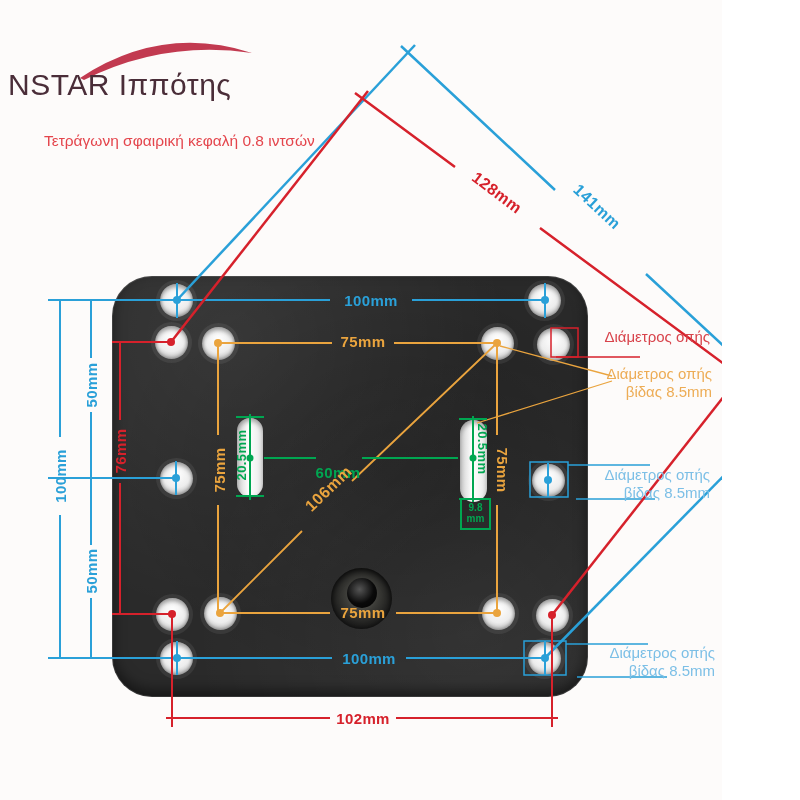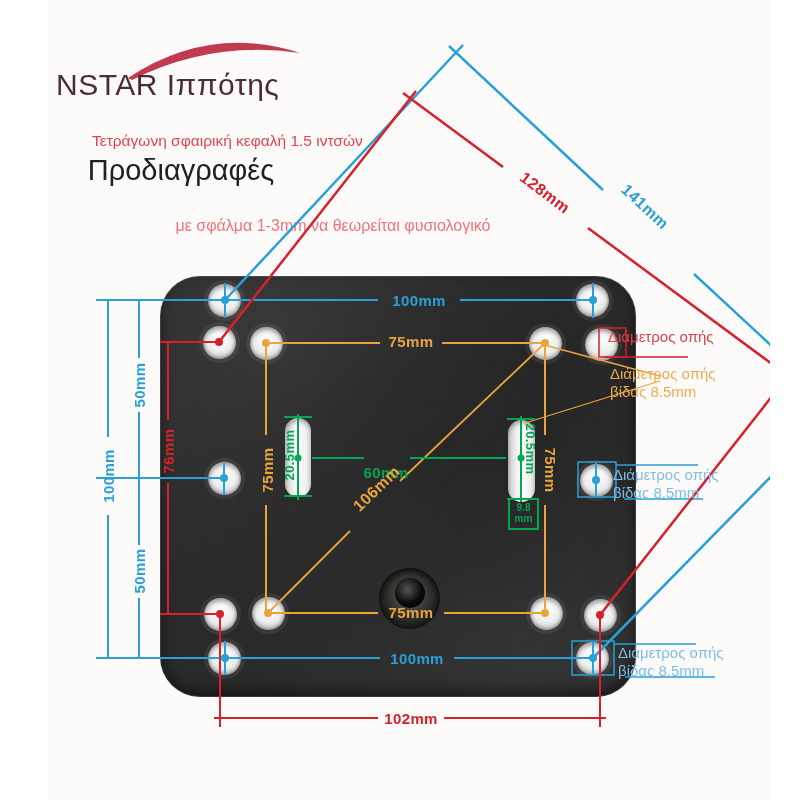--- a/index.html
+++ b/index.html
@@ -1,17 +1,17 @@
 <!DOCTYPE html>
 <html><head>
 <meta charset="utf-8">
 <style>
   html,body{margin:0;padding:0;background:#fff;}
   .stage{position:relative;width:722px;height:800px;background:#fdfbfa;overflow:hidden;
-         font-family:"Liberation Sans","DejaVu Sans",sans-serif;margin-left:48px;}
+         font-family:"Liberation Sans","DejaVu Sans",sans-serif;}
   
   .logo{position:absolute;left:8px;top:68px;font-size:30px;letter-spacing:.5px;color:#4a2d38;}
   .subtitle{position:absolute;left:44px;top:132px;font-size:15.5px;color:#e4454c;}
   .title-block{position:absolute;left:0;top:156px;width:266px;text-align:center;
                font-size:29px;line-height:28px;color:#202024;}
   .note-block{position:absolute;left:26px;top:217px;width:518px;text-align:center;
               font-size:16px;line-height:18px;color:#f0747a;}
   
   .plate{position:absolute;left:112px;top:276px;width:476px;height:421px;border-radius:40px;
          background-color:#2a2a2a;
@@ -32,41 +32,39 @@
         background:radial-gradient(circle at 42% 38%,#555 0%,#0a0a0a 55%,#000 100%);}
   
   .overlay{position:absolute;left:0;top:0;}
   .dlabel{position:absolute;transform:translate(-50%,-50%);white-space:nowrap;
           font-size:15px;font-weight:bold;letter-spacing:.4px;}
   .vlabel{position:absolute;transform:translate(-50%,-50%) rotate(-90deg);white-space:nowrap;
           font-size:15px;font-weight:bold;letter-spacing:.4px;}
   .vlabel-cw{position:absolute;transform:translate(-50%,-50%) rotate(90deg);white-space:nowrap;
           font-size:15px;font-weight:bold;letter-spacing:.4px;}
   .rot{position:absolute;white-space:nowrap;font-size:16px;font-weight:bold;letter-spacing:.5px;}
-  .callout{position:absolute;text-align:left;font-size:15px;line-height:18px;}
+  .callout{position:absolute;text-align:right;font-size:15px;line-height:18px;}
   .c-blue{color:#2aa0d8}.c-red{color:#d6212b}.c-orange{color:#eaa43e}.c-green{color:#00a651}
   .c-lblue{color:#7cbfe6}.c-lred{color:#d8434b}.c-lorange{color:#edac55}
   .minibox{position:absolute;left:460px;top:498px;width:27px;height:26px;border:2px solid #00a651;
            color:#00a651;font-size:10px;font-weight:bold;text-align:center;line-height:11px;padding-top:2px;}
 </style>
 </head>
 <body>
 
 <div class="stage">
 
   <svg class="overlay" width="300" height="90">
     <path d="M80,78 Q162,24 252,53 Q164,40 84,80 Z" fill="#c23a50"></path>
   </svg>
   <div class="logo">NSTAR Ιππότης</div>
-  <div class="subtitle">Τετράγωνη σφαιρική κεφαλή 1.5 ιντσών</div>
+  <div class="subtitle">Τετράγωνη σφαιρική κεφαλή 0.8 ιντσών</div>
   <div class="title-block">
-    <div>Προδιαγραφές</div>
   </div>
   <div class="note-block">
-    <div>με σφάλμα 1-3mm να θεωρείται φυσιολογικό</div>
   </div>
 
   <div class="plate"></div>
 
   <div class="hole" style="left:160px;top:284px"></div>
   <div class="hole" style="left:528px;top:284px"></div>
 
   <div class="hole" style="left:155px;top:326px"></div>
   <div class="hole" style="left:202px;top:327px"></div>
   <div class="hole" style="left:481px;top:327px"></div>

